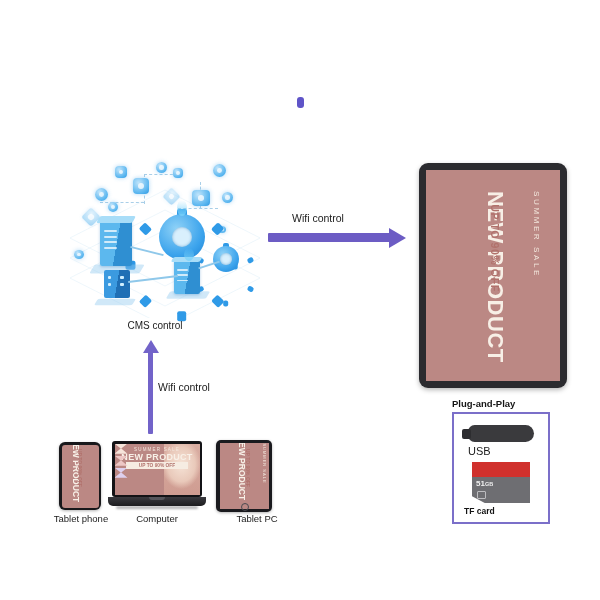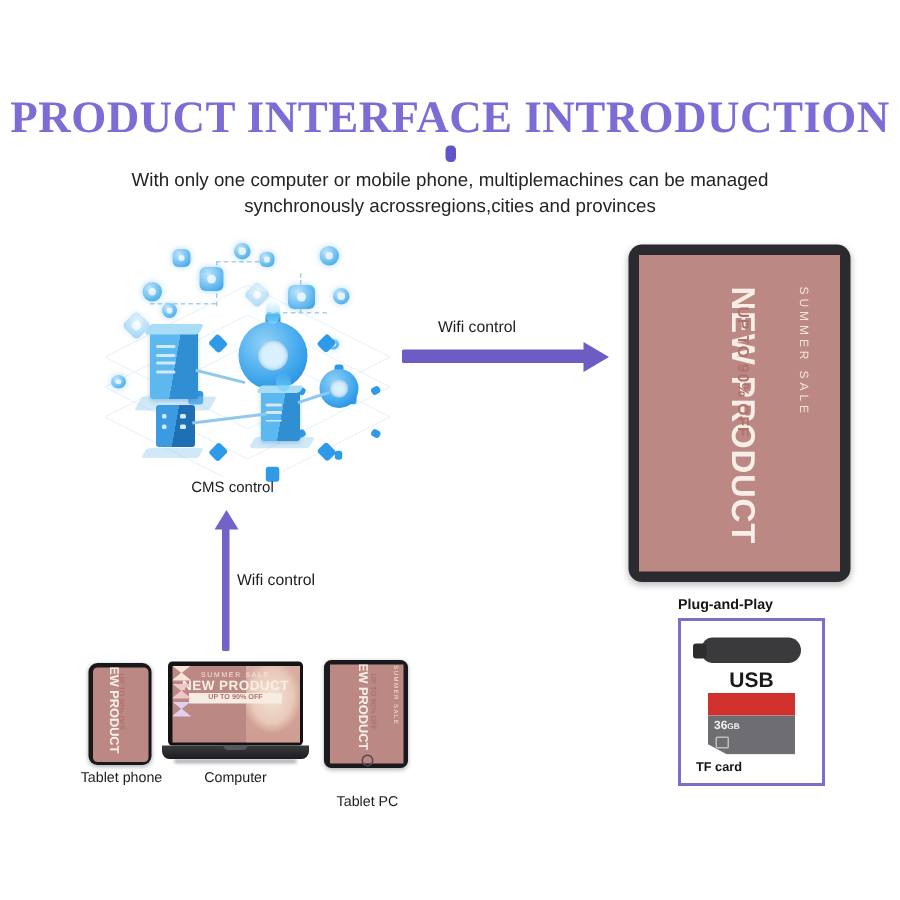--- a/index.html
+++ b/index.html
@@ -143,21 +143,21 @@
     border:2px solid #7b6fc9;background:#fff;box-sizing:border-box;
   }
   .usb{
     position:absolute;left:14px;top:11px;width:66px;height:17px;
     background:#3a3a3d;border-radius:7px 9px 9px 7px;
   }
   .usb::before{
     content:"";position:absolute;left:-6px;top:3.5px;width:9px;height:10px;
     background:#2d2d30;border-radius:2px;
   }
-  .usb-cap{position:absolute;left:14px;top:31px;width:66px;text-align:center;font-size:14px;font-weight:700;color:#1a1a1a;}
+  .usb-cap{position:absolute;left:14px;top:31px;width:66px;font-size:11px;font-weight:400;color:#1a1a1a;}
   .tf{
     position:absolute;left:18px;top:48px;width:58px;height:41px;
   }
   .tf .red{position:absolute;left:0;top:0;width:100%;height:36%;background:#d0312d;}
   .tf .gray{position:absolute;left:0;top:36%;width:100%;height:64%;background:#6e6e72;
     clip-path:polygon(0 0,100% 0,100% 100%,22% 100%,0 74%);}
   .tf .cap32{position:absolute;left:4px;top:42%;font-size:8px;font-weight:700;color:#efefef;}
   .tf .cap32 small{font-size:5.5px;}
   .tf .icon{position:absolute;left:5px;top:70%;width:7px;height:6px;border:1px solid #bdbdc0;border-radius:1px;}
   .tf-cap{position:absolute;left:10px;top:92px;width:78px;font-size:8.5px;font-weight:700;color:#141414;}
@@ -208,26 +208,21 @@
   
   .p-new{position:absolute;font-size:8.5px;font-weight:700;color:#f8f0e7;white-space:nowrap;transform:rotate(90deg);transform-origin:50% 50%;}
   .p-upto{position:absolute;font-size:5px;font-weight:700;color:#b1726c;white-space:nowrap;transform:rotate(90deg);transform-origin:50% 50%;}
   .p-summer{position:absolute;font-size:4px;color:#f2e6dc;letter-spacing:1px;white-space:nowrap;transform:rotate(90deg);transform-origin:50% 50%;}
 </style>
 </head>
 <body>
 
 <div class="stage">
 
-  <div class="title">PRODUCT INTERFACE INTRODUCTION</div>
   <div class="title-dot"></div>
-  <div class="subtitle">
-    <span>With only one computer or mobile phone, multiplemachines can be</span>
-    <span>managed synchronously acrossregions,cities and provinces</span>
-  </div>
 
   <div class="cms-art">
     <div class="iso-grid">
       <svg width="190" height="160" viewBox="0 0 190 160">
         <g stroke="#cfe6f5" stroke-width="0.7" fill="none">
           <path d="M-20 90 L95 32 L210 90 M-20 110 L95 52 L210 110 M-20 130 L95 72 L210 130"></path>
           <path d="M-20 90 L95 148 L210 90 M-20 70 L95 128 L210 70 M-20 110 L95 168 L210 110"></path>
         </g>
       </svg>
     </div>
@@ -336,21 +331,21 @@
   </div>
 
   <div class="pnp-label">Plug-and-Play</div>
   <div class="pnp-box">
     <div class="usb"></div>
     <div class="usb-cap">USB</div>
 
     <div class="tf">
       <div class="red"></div>
       <div class="gray"></div>
-      <div class="cap32"><span>36</span><small>GB</small></div>
+      <div class="cap32"><span>51</span><small>GB</small></div>
       <div class="icon"></div>
     </div>
     <div class="tf-cap">TF card</div>
   </div>
 
   <div class="phone">
     <div class="screen">
       <div class="photo" style="height:38%;"></div>
       <div class="ribbon" style="left:15px;top:3px;width:9px;height:44px;"></div>
       <div class="p-new" style="left:-16px;top:18px;width:60px;text-align:center;">NEW PRODUCT</div>
@@ -383,15 +378,15 @@
       <div class="ribbon" style="left:20px;top:4px;width:11px;height:46px;"></div>
       <div class="p-new" style="left:-14px;top:20px;width:72px;text-align:center;">NEW PRODUCT</div>
       <div class="p-upto" style="left:-8px;top:22px;width:72px;text-align:center;">UP TO 90% OFF</div>
       <div class="p-summer" style="left:8px;top:18px;width:72px;text-align:center;">SUMMER SALE</div>
 
     </div>
   </div>
 
   <div class="cap" style="left:52px;top:513px;width:58px;">Tablet phone</div>
   <div class="cap" style="left:128px;top:513px;width:58px;">Computer</div>
-  <div class="cap" style="left:216px;top:513px;width:58px;margin-top:16px;">Tablet PC</div>
+  <div class="cap" style="left:228px;top:513px;width:58px;">Tablet PC</div>
 
 </div>
 
 </body></html>

